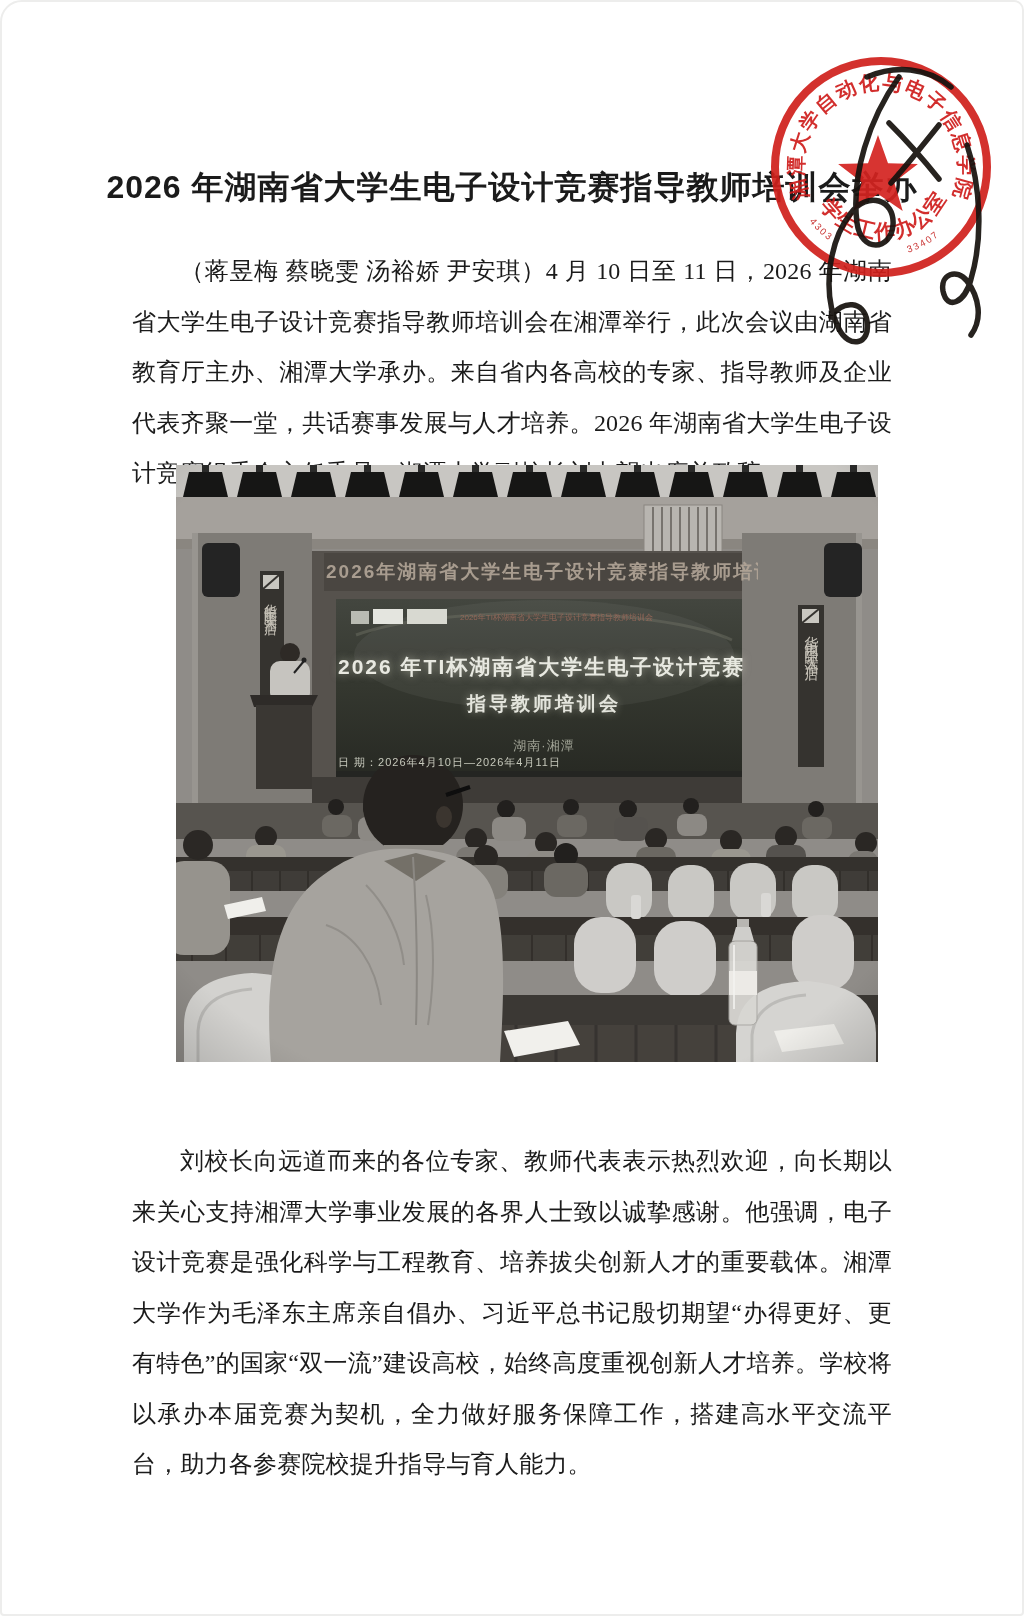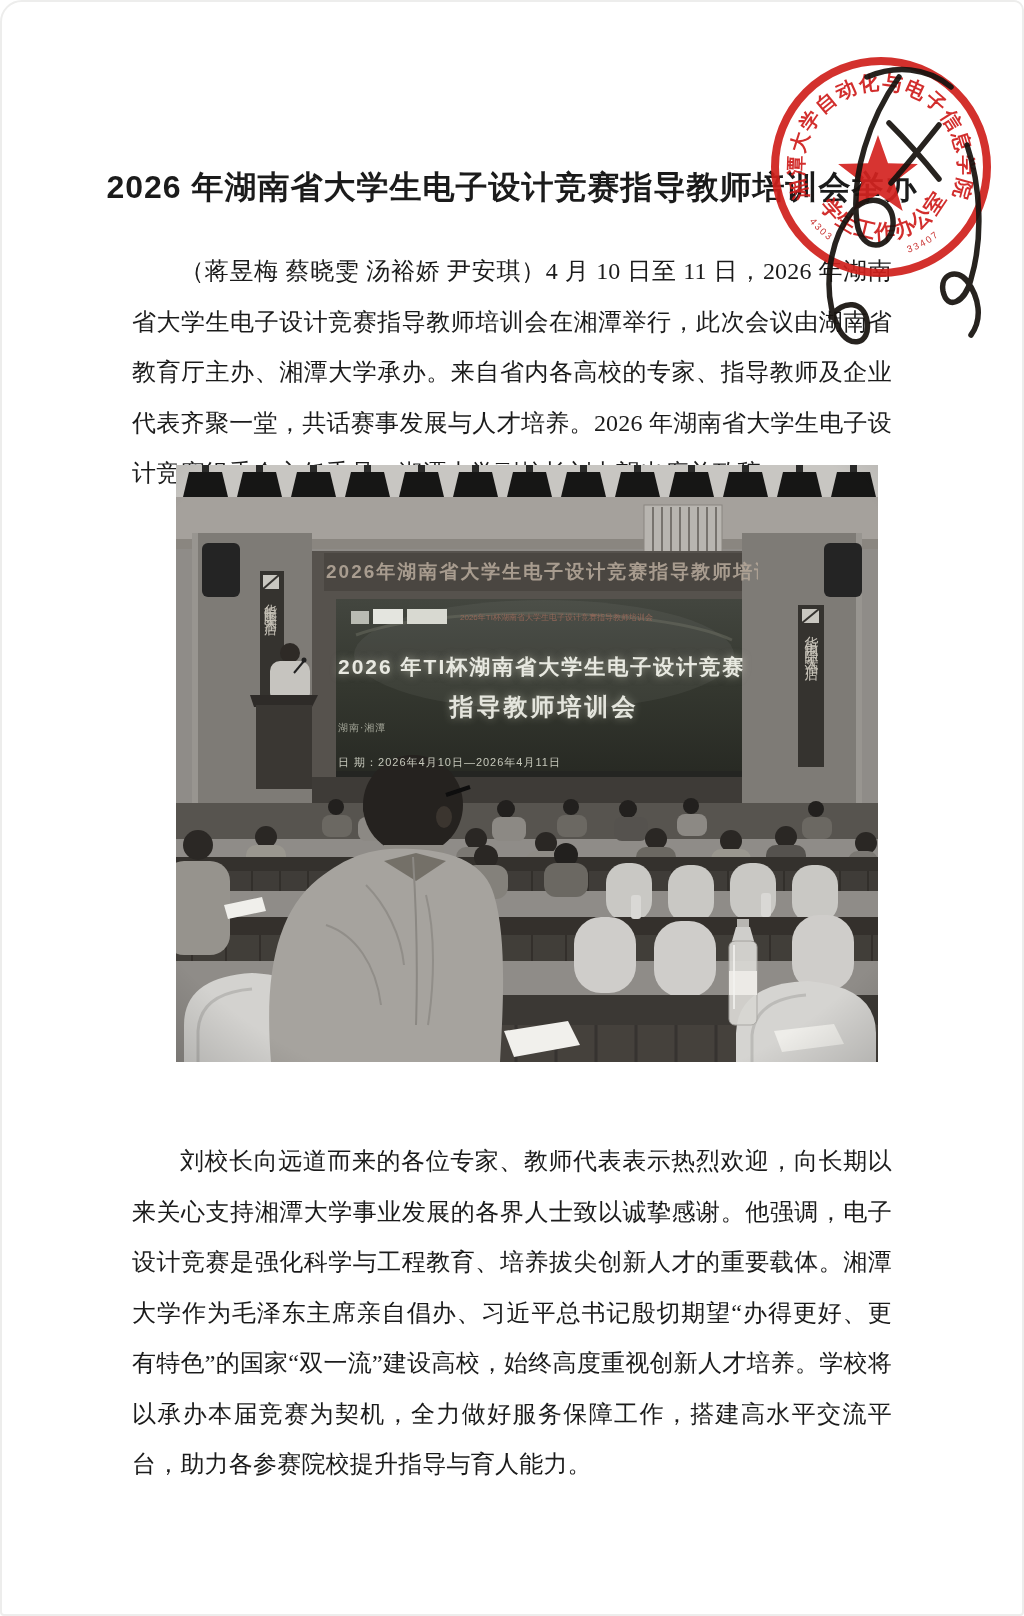--- a/index.html
+++ b/index.html
@@ -18,23 +18,23 @@
   .photo{position:absolute;left:176px;top:465px;width:702px;height:597px;margin:0;
         background:#8f8c88;overflow:hidden;}
   .photo svg{position:absolute;left:0;top:0;}
   .ov{position:absolute;font-family:"Liberation Sans","DejaVu Sans",sans-serif;z-index:3;}
   .banner-text{left:150px;top:94px;width:432px;text-align:center;font-size:19px;font-weight:700;
         letter-spacing:2px;color:#b3a698;opacity:.9;filter:blur(.5px);white-space:nowrap;overflow:hidden;}
   .screen-topline{left:284px;top:147px;width:268px;font-size:8px;color:#a06b5b;opacity:.85;
         white-space:nowrap;overflow:hidden;filter:blur(.4px);}
   .screen-title1{left:162px;top:188px;width:412px;text-align:left;font-size:21px;font-weight:700;
         letter-spacing:2px;color:#e8e9e1;text-shadow:0 0 8px rgba(240,240,220,.5);white-space:nowrap;}
-  .screen-title2{left:162px;top:226px;width:412px;text-align:center;font-size:24px;font-weight:700;
+  .screen-title2{left:162px;top:226px;width:412px;text-align:center;font-size:19px;font-weight:700;
         letter-spacing:3px;color:#e4e5dd;text-shadow:0 0 8px rgba(240,240,220,.45);}
-  .screen-sub{left:162px;top:256px;width:412px;font-size:10px;
+  .screen-sub{left:162px;top:272px;width:412px;text-align:center;font-size:13px;
         letter-spacing:1px;color:#a2a497;}
   .screen-date{left:162px;top:282px;width:412px;text-align:left;font-size:11px;
         letter-spacing:1px;color:#c6c8bb;margin-top:8px;}
   .pillar-text{writing-mode:vertical-rl;color:#d6d1c6;opacity:.9;filter:blur(.3px);overflow:hidden;}
   .pillar-left{left:85px;top:128px;height:114px;font-size:13px;letter-spacing:3px;}
   .pillar-right{left:627px;top:160px;height:142px;font-size:14px;letter-spacing:5px;color:#d8d3c8;}
   .stamp{position:absolute;left:741px;top:27px;width:290px;height:330px;z-index:5;}
 </style>
 </head>
 <body>

